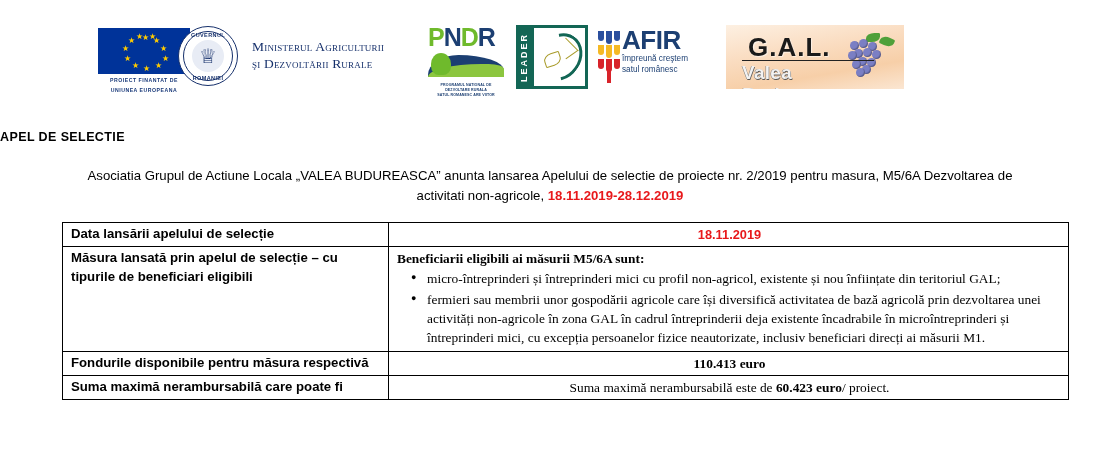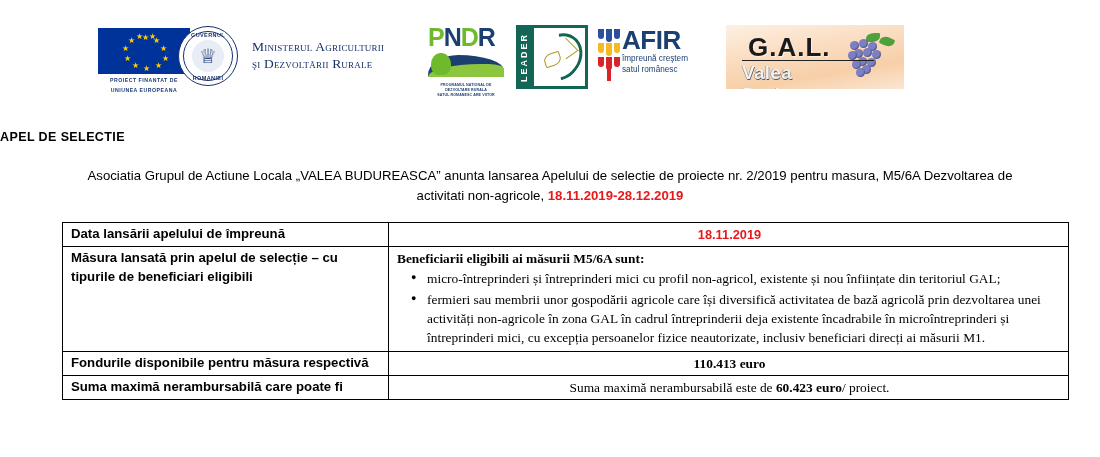--- a/index.html
+++ b/index.html
@@ -173,21 +173,21 @@
   .leader-stem {
     position: absolute; left: 41px; top: 16px;
     width: 18px; height: 15px;
     border-top: 1.6px solid #a99b2a;
     border-right: 1.6px solid #a99b2a;
     transform: rotate(45deg) skewX(-10deg);
   }
 
   
   #logo-afir { left: 598px; top: 28px; width: 110px; }
-  .afir-wrap { display: flex; align-items: flex-start; }
+  .afir-wrap { display: flex; align-items: center; }
   .afir-wheat { width: 24px; margin-top: 1px; }
   .afir-ear {
     width: 22px; height: 13px;
     margin-bottom: 1px;
     position: relative;
   }
   .afir-ear span {
     position: absolute; top: 0;
     width: 6px; height: 10px;
     border-radius: 0 0 4px 4px;
@@ -442,21 +442,21 @@
 </div>
 
 <div class="doc-title"><span>APEL DE </span><span class="spell">SELECTIE</span></div>
 
 <div class="intro"><span class="spell">Asociatia</span><span> Grupul de </span><span class="spell">Actiune</span><span> </span><span class="spell">Locala</span><span> „VALEA BUDUREASCA” anunta lansarea Apelului de </span><span class="spell">selectie</span><span> de proiecte nr. 2/2019  pentru masura, M5/6A Dezvoltarea de </span><span class="spell">activitati</span><span> non-agricole, </span><span class="red">18.11.2019-28.12.2019</span></div>
 
 <div class="tbl-wrap">
   <table class="apel">
     <tbody>
         <tr>
-      <td class="col-left">Data lansării apelului de împreună</td>
+      <td class="col-left">Data lansării apelului de selecție</td>
       <td class="col-right center"><span class="row-date">18.11.2019</span></td>
     </tr>
     <tr>
       <td class="col-left">Măsura lansată prin apelul de selecție – cu tipurile de beneficiari eligibili</td>
       <td class="col-right">
         <div class="cell-head">Beneficiarii eligibili ai măsurii M5/6A sunt:</div>
         <ul class="bullets">
           <li>micro-întreprinderi și întreprinderi mici cu profil non-agricol, existente și nou înființate din teritoriul GAL;</li>
           <li>fermieri sau membrii unor gospodării agricole care își diversifică activitatea de bază agricolă prin dezvoltarea unei activități non-agricole în zona GAL în cadrul întreprinderii deja existente încadrabile în microîntreprinderi și întreprinderi mici, cu excepția persoanelor fizice neautorizate, inclusiv beneficiari direcți ai măsurii M1.</li>
         </ul>

